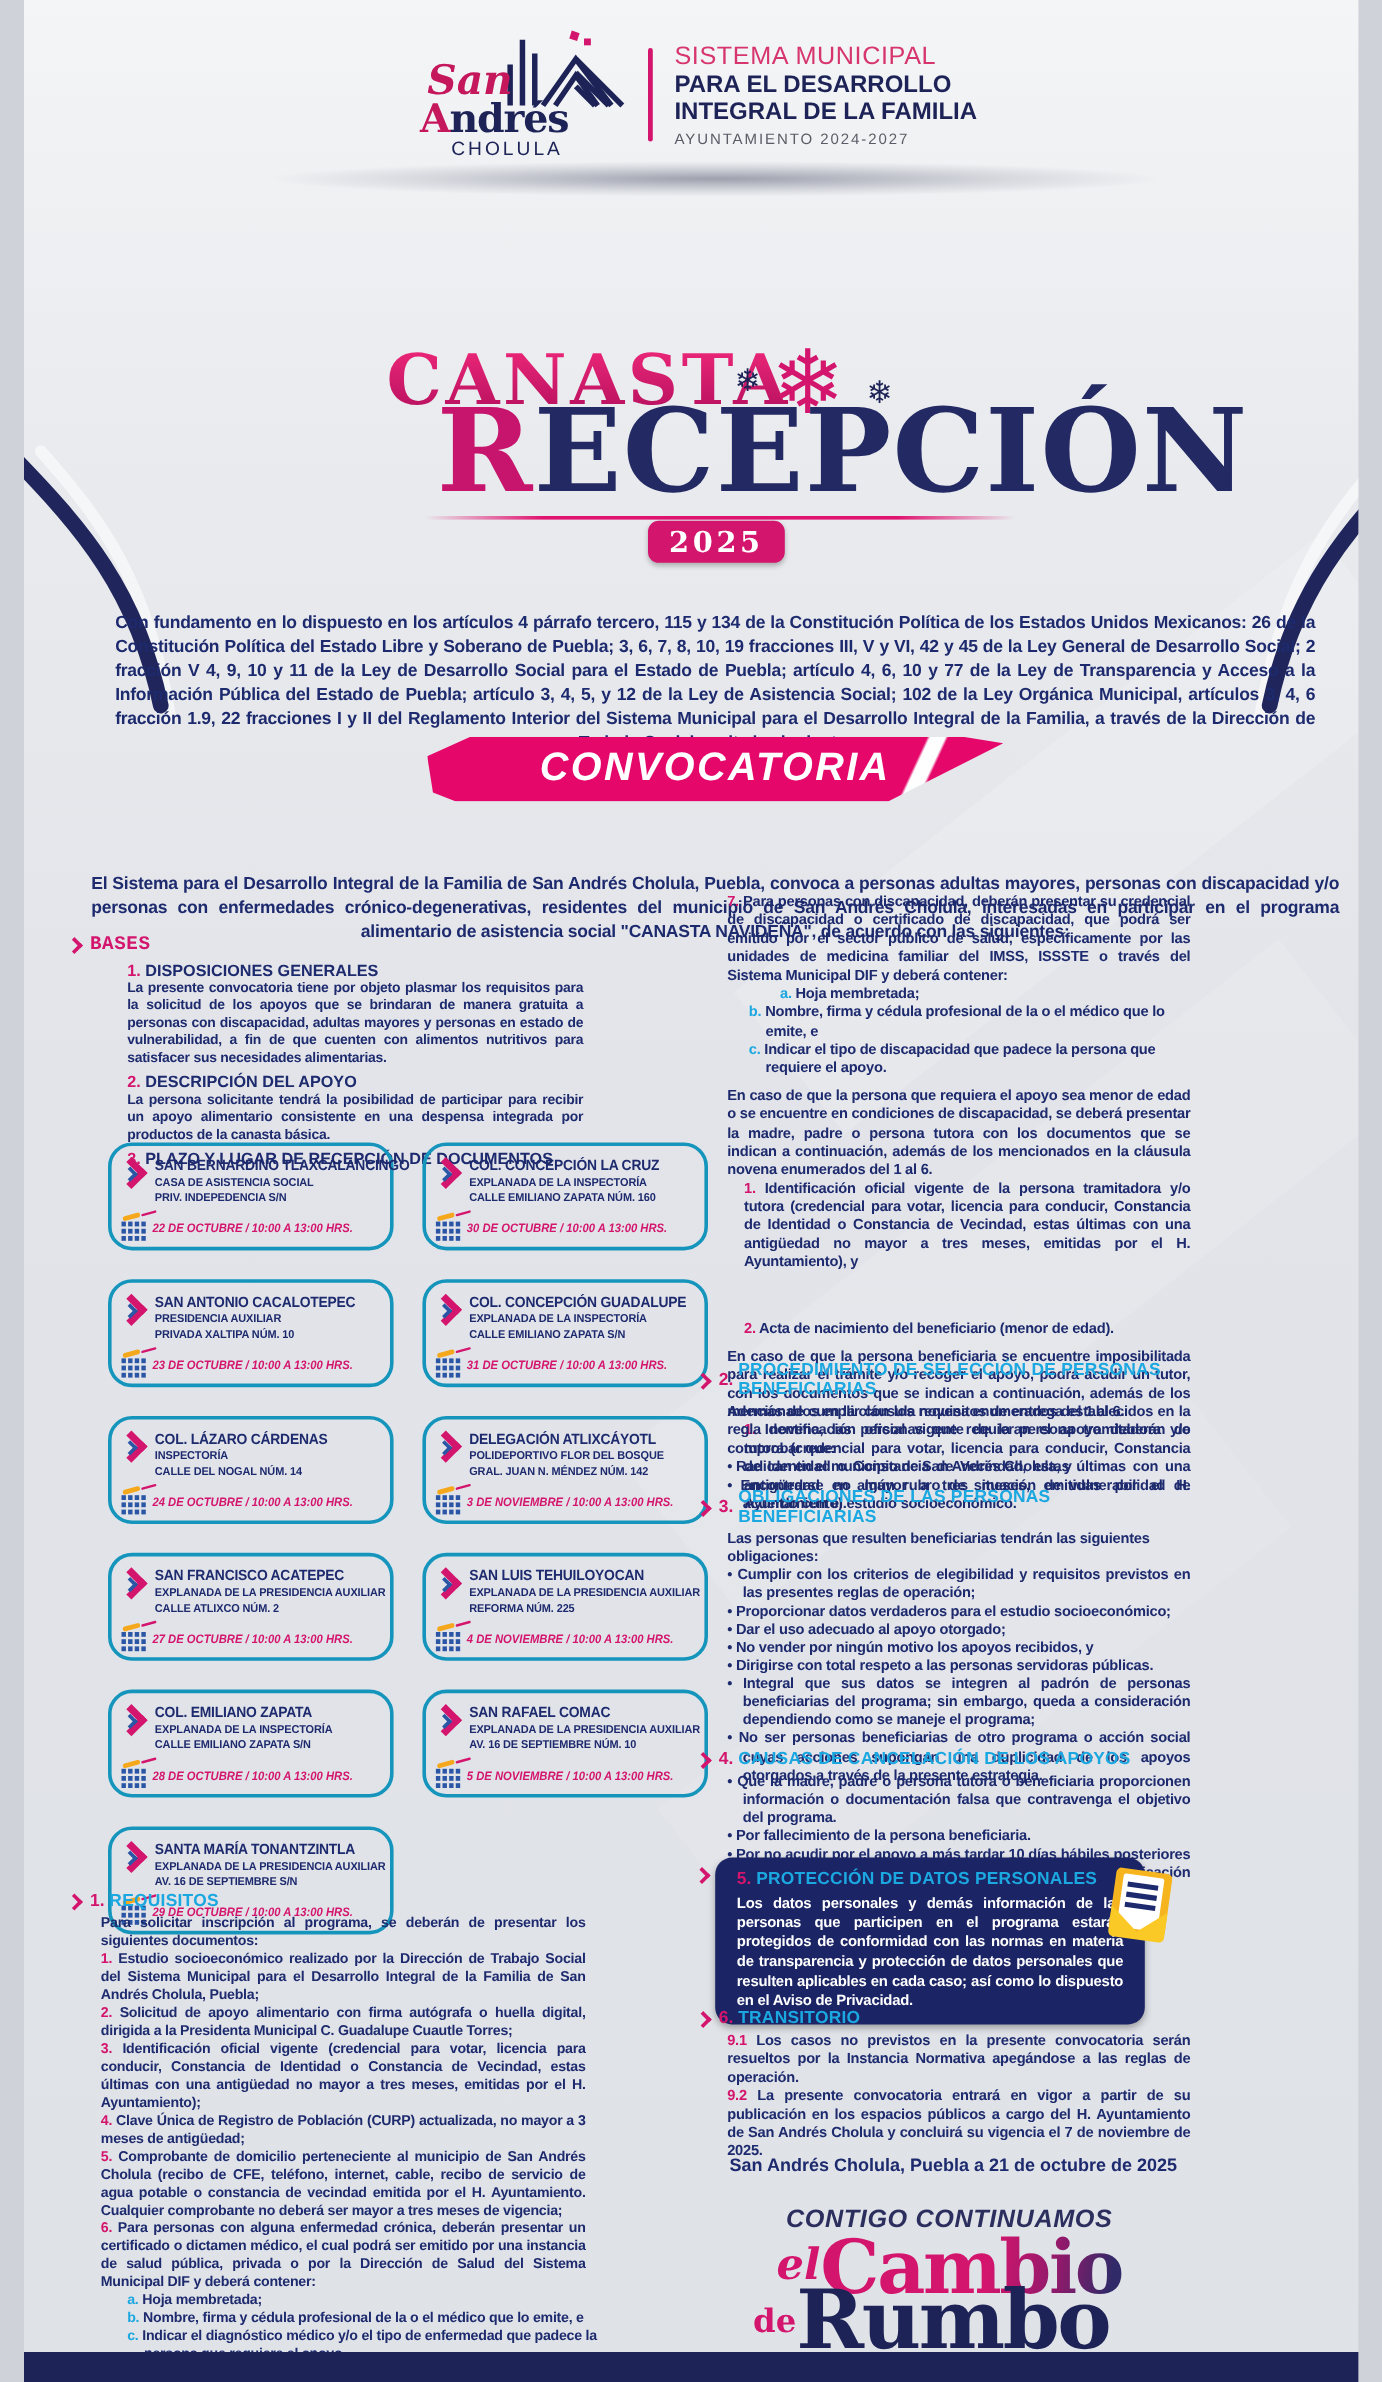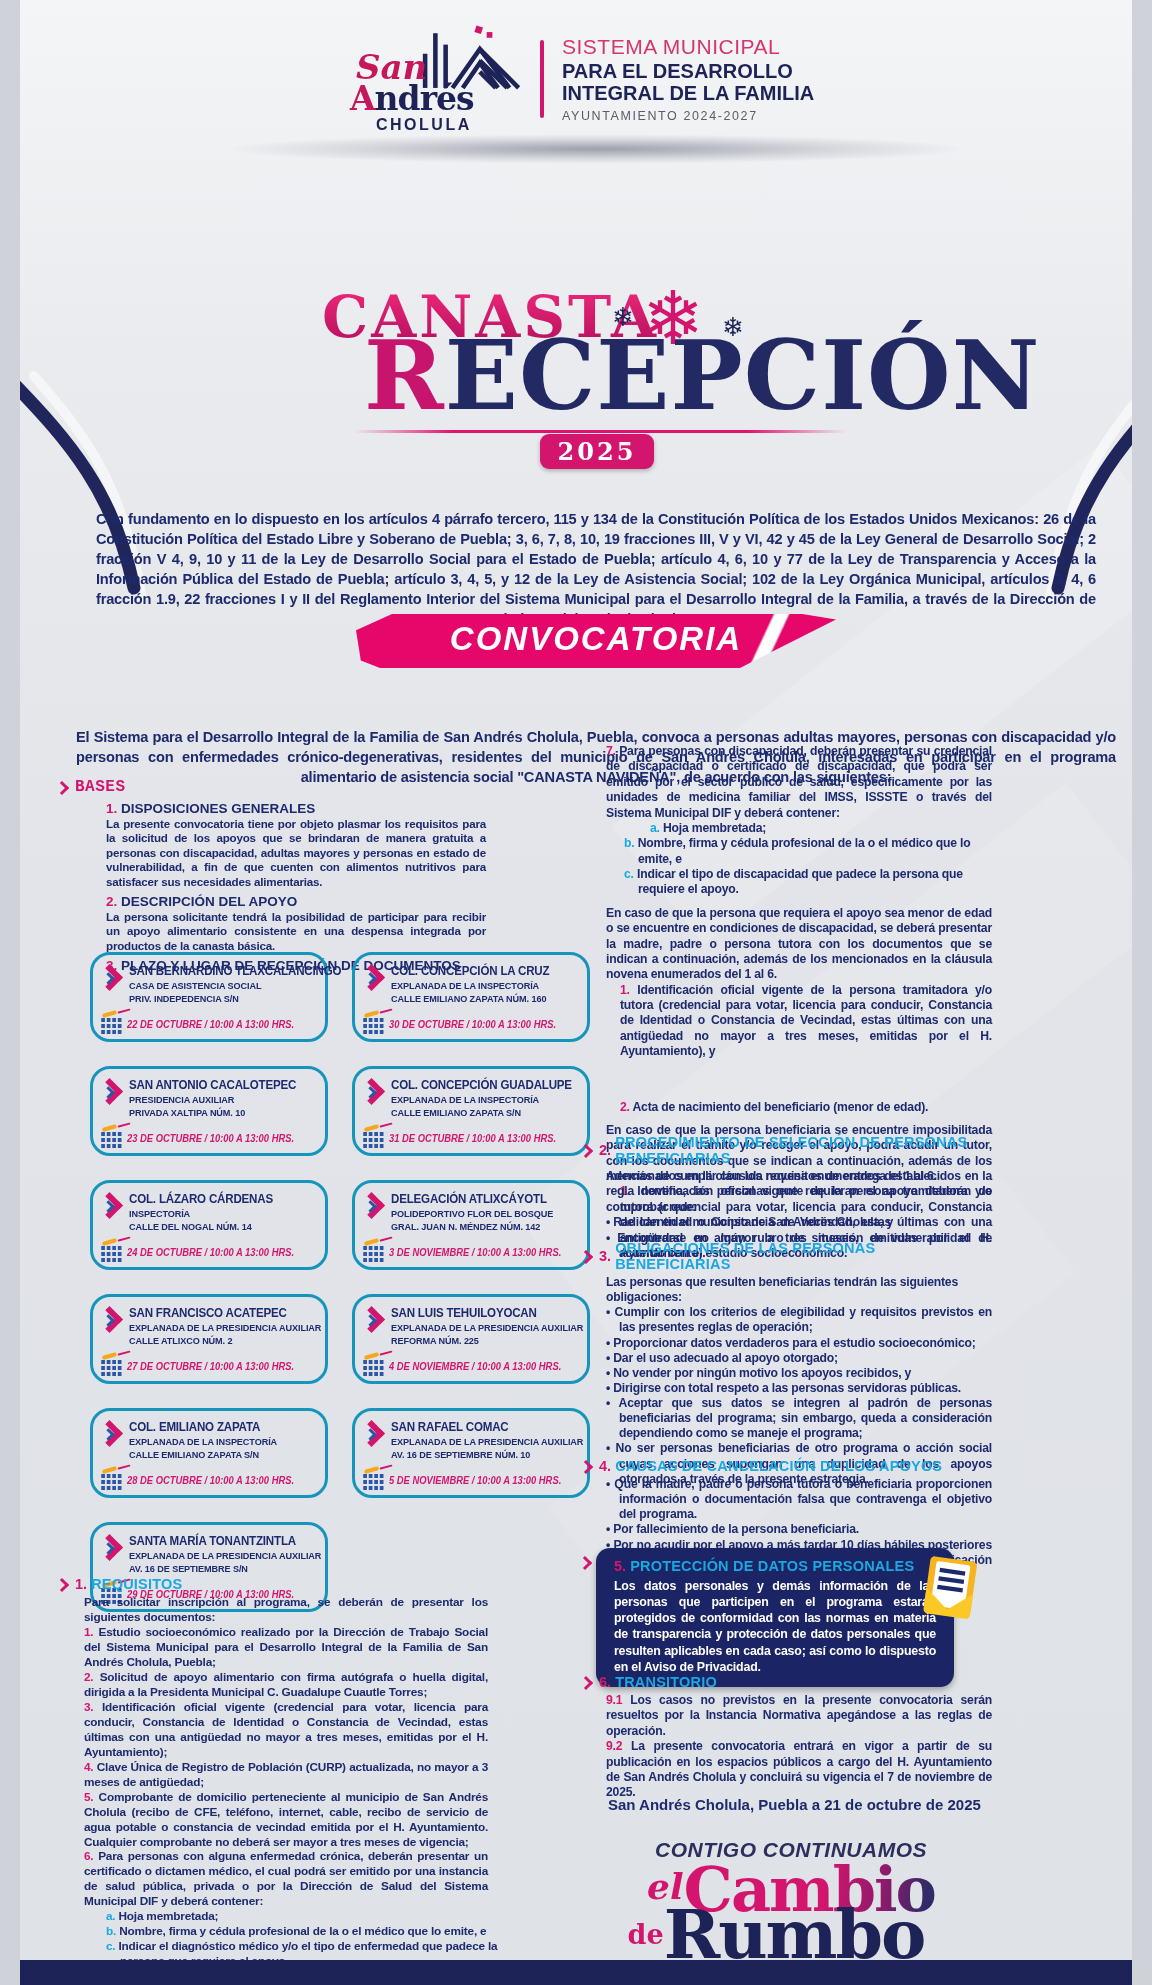--- a/index.html
+++ b/index.html
@@ -11,21 +11,21 @@
   .wm2{width:700px;height:170px;right:-60px;top:980px;transform:rotate(-38deg);background:rgba(255,255,255,.12);}
   .wm3{width:560px;height:140px;right:40px;top:1320px;transform:rotate(-38deg);background:rgba(255,255,255,.10);}
 
   
   .header{position:absolute;top:24px;left:238px;display:flex;align-items:center;gap:10px;}
   .logo{position:relative;width:272px;height:110px;}
   .logo-pyramid{position:absolute;left:158px;top:0;}
   .logo-san{position:absolute;left:98px;top:26px;font-family:"DejaVu Serif",serif;font-style:italic;font-weight:bold;font-size:34px;color:#c4175c;line-height:1;}
   .logo-andres{display:block;position:absolute;left:92px;top:58px;font-family:"DejaVu Serif",serif;font-weight:bold;font-size:33px;color:#1d2356;line-height:1;letter-spacing:-1px;}
   .logo-andres::first-letter{color:#c4175c;}
-  .logo-cholula{position:absolute;left:118px;top:92px;font-weight:bold;font-size:16px;color:#1d2356;letter-spacing:2.5px;}
+  .logo-cholula{position:absolute;left:118px;top:92px;font-weight:normal;font-size:16px;color:#1d2356;letter-spacing:2.5px;}
   .divider{width:4px;height:78px;background:#d4156d;border-radius:2px;}
   .org{padding-left:8px;}
   .org-l1{color:#d6356f;font-size:21px;letter-spacing:.5px;margin:0 0 2px 0;}
   .org-l2{color:#1d2356;font-weight:bold;font-size:20px;line-height:1.08;margin:0;}
   .org-term{color:#5a5c66;font-size:12.5px;letter-spacing:1.6px;margin-top:5px;}
   .header-shadow{position:absolute;left:200px;top:134px;width:752px;height:30px;border-radius:50%;
     background:radial-gradient(ellipse at center,rgba(35,40,70,.40) 0%,rgba(35,40,70,.12) 45%,transparent 70%);}
 
   
   .t-canasta{position:absolute;left:302px;top:288px;font-family:"DejaVu Serif",serif;font-weight:bold;font-size:58px;letter-spacing:3px;
@@ -319,21 +319,21 @@
 
   <div class="rcol rs3">
     <h3 class="rh"><span class="chev"></span><span class="num-p">3.</span>&nbsp;<span class="t-cyan">OBLIGACIONES DE LAS PERSONAS BENEFICIARIAS</span></h3>
     <div class="rtxt">
       <p>Las personas que resulten beneficiarias tendrán las siguientes obligaciones:</p>
       <p class="bl jp">Cumplir con los criterios de elegibilidad y requisitos previstos en las presentes reglas de operación;</p>
       <p class="bl">Proporcionar datos verdaderos para el estudio socioeconómico;</p>
       <p class="bl">Dar el uso adecuado al apoyo otorgado;</p>
       <p class="bl">No vender por ningún motivo los apoyos recibidos, y</p>
       <p class="bl">Dirigirse con total respeto a las personas servidoras públicas.</p>
-      <p class="bl jp">Aceptar que sus datos se integren al padrón de personas beneficiarias del programa; sin embargo, queda a consideración dependiendo como se maneje el programa;</p>
+      <p class="bl jp">Integral que sus datos se integren al padrón de personas beneficiarias del programa; sin embargo, queda a consideración dependiendo como se maneje el programa;</p>
       <p class="bl jp">No ser personas beneficiarias de otro programa o acción social cuyas acciones supongan una duplicidad de los apoyos otorgados a través de la presente estrategia.</p>
     </div>
   </div>
 
   <div class="rcol rs4">
     <h3 class="rh"><span class="chev"></span><span class="num-p">4.</span>&nbsp;<span class="t-cyan">CAUSAS DE CANCELACIÓN DE LOS APOYOS</span></h3>
     <div class="rtxt">
       <p class="bl jp">Que la madre, padre o persona tutora o beneficiaria proporcionen información o documentación falsa que contravenga el objetivo del programa.</p>
       <p class="bl">Por fallecimiento de la persona beneficiaria.</p>
       <p class="bl jp">Por no acudir por el apoyo a más tardar 10 días hábiles posteriores a la convocatoria de entrega de apoyos, sin la justificación correspondiente.</p>

